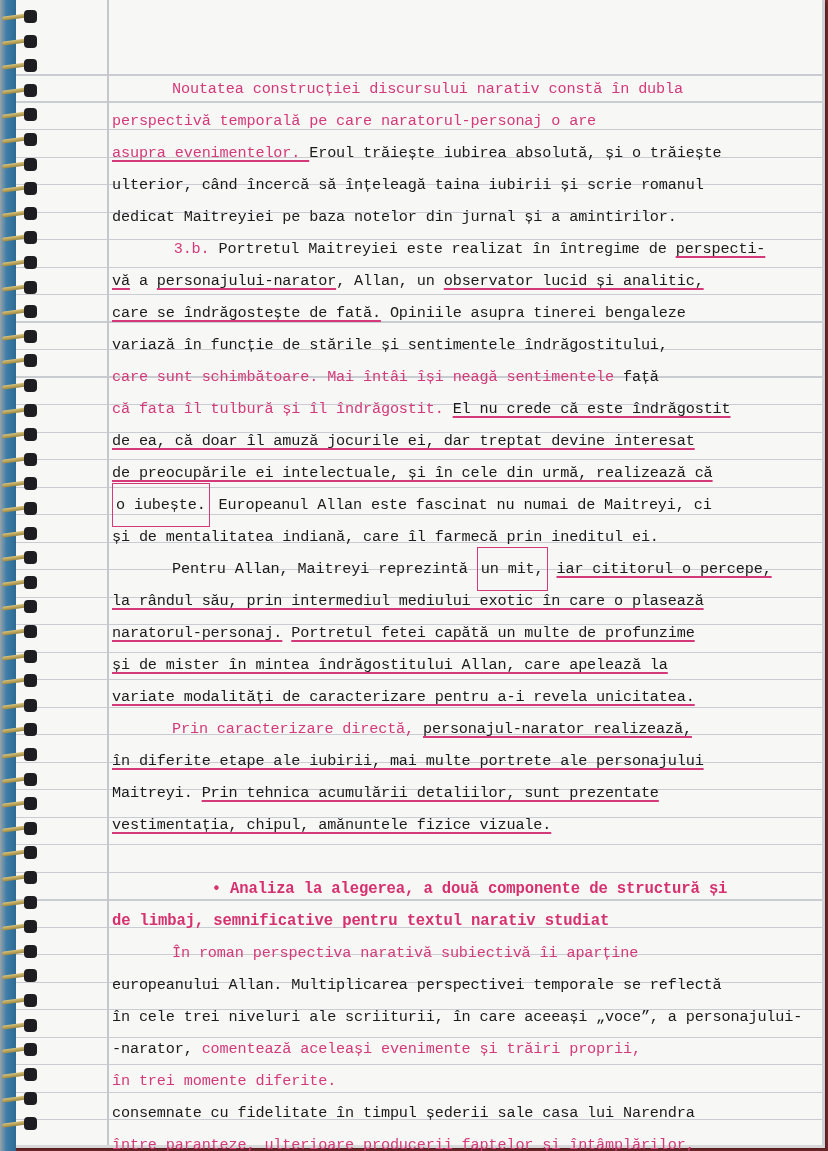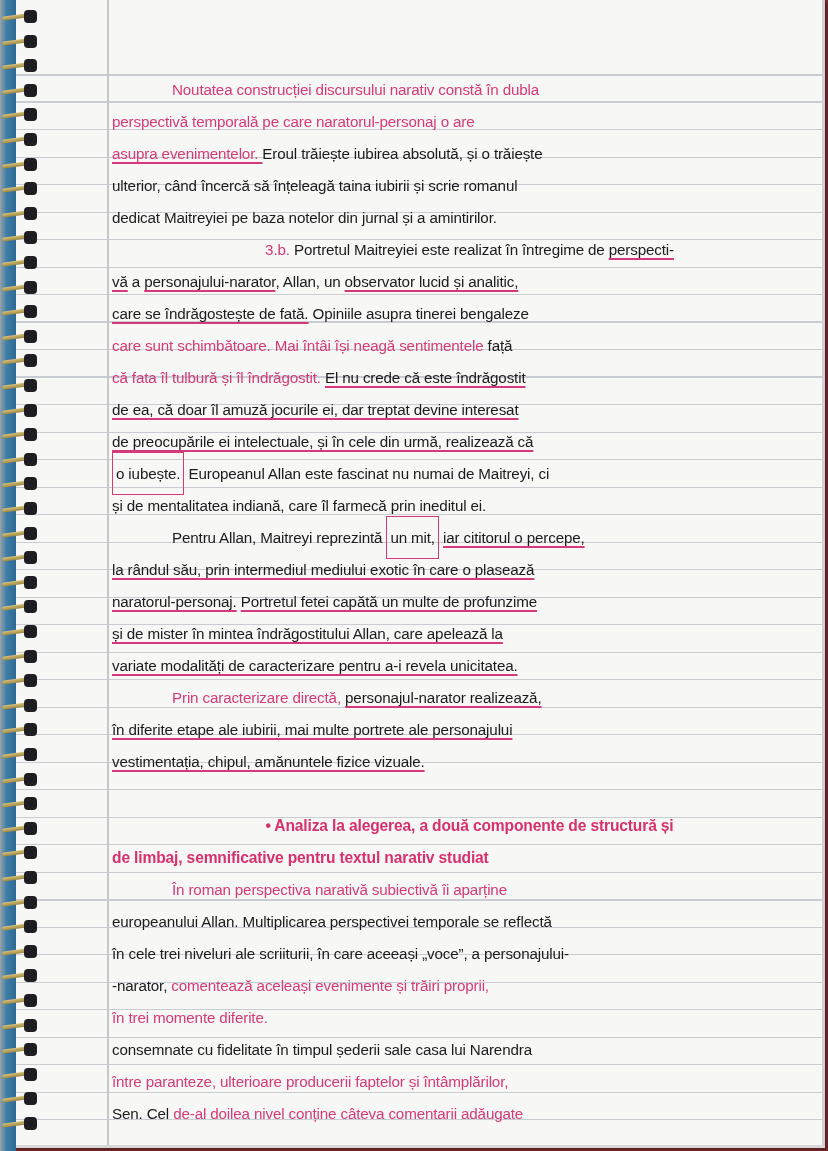--- a/index.html
+++ b/index.html
@@ -39,21 +39,21 @@
   }
   .ring .hole {
     position:absolute; left:22px; top:-2px; width:13px; height:13px;
     background:#1e1e22; border-radius:4px;
   }
   .content {
     position:absolute; left:112px; top:76px; width:705px;
   }
   .line {
     height:32px; line-height:27.4px; white-space:nowrap;
-    font-family:Liberation Sans, sans-serif;
+    font-family:Liberation Mono, monospace;
     font-size:15.2px; letter-spacing:-0.15px;
     color:#1c1a1c;
     position:relative;
   }
   .pink { color:#d43a79; }
   .heading { color:#d6306f; font-weight:bold; font-size:15.6px; }
   .ul { text-decoration:underline; text-decoration-color:#d43a79; text-decoration-thickness:1.5px; text-underline-offset:3px; }
   .circ { border:1.5px solid #d43a79; border-radius:0; padding:12px 3px; }
   .indent { padding-left:60px; }
   .indent-sm { padding-left:10px;text-align:center; }
@@ -66,33 +66,35 @@
   <div class="margin-line"></div>
   <div class="content" id="content">
       <div class="line indent"><span class="pink">Noutatea construcției discursului narativ constă în dubla</span></div>
       <div class="line"><span class="pink">perspectivă temporală pe care naratorul-personaj o are</span></div>
       <div class="line"><span class="pink ul">asupra evenimentelor. </span><span>Eroul trăiește iubirea absolută, și o trăiește</span></div>
       <div class="line"><span>ulterior, când încercă să înțeleagă taina iubirii și scrie romanul</span></div>
       <div class="line"><span>dedicat Maitreyiei pe baza notelor din jurnal și a amintirilor.</span></div>
       <div class="line indent-sm"><span class="pink">3.b. </span><span>Portretul Maitreyiei este realizat în întregime de </span><span class="ul">perspecti-</span></div>
       <div class="line"><span class="ul">vă</span><span> a </span><span class="ul">personajului-narator</span><span>, Allan, un </span><span class="ul">observator lucid și analitic,</span></div>
       <div class="line"><span class="ul">care se îndrăgostește de fată.</span><span> Opiniile asupra tinerei bengaleze</span></div>
+      <div class="line"><span>variază în funcție de stările și sentimentele îndrăgostitului,</span></div>
       <div class="line"><span class="pink">care sunt schimbătoare. Mai întâi își neagă sentimentele</span><span> față</span></div>
       <div class="line"><span class="pink">că fata îl tulbură și îl îndrăgostit.</span><span> </span><span class="ul">El nu crede că este îndrăgostit</span></div>
       <div class="line"><span class="ul">de ea, că doar îl amuză jocurile ei, dar treptat devine interesat</span></div>
       <div class="line"><span class="ul">de preocupările ei intelectuale, și în cele din urmă, realizează că</span></div>
       <div class="line"><span class="circ">o iubește.</span><span> Europeanul Allan este fascinat nu numai de Maitreyi, ci</span></div>
       <div class="line"><span>și de mentalitatea indiană, care îl farmecă prin ineditul ei.</span></div>
       <div class="line indent"><span>Pentru Allan, Maitreyi reprezintă </span><span class="circ">un mit,</span><span> </span><span class="ul">iar cititorul o percepe,</span></div>
       <div class="line"><span class="ul">la rândul său, prin intermediul mediului exotic în care o plasează</span></div>
       <div class="line"><span class="ul">naratorul-personaj.</span><span> </span><span class="ul">Portretul fetei capătă un multe de profunzime</span></div>
       <div class="line"><span class="ul">și de mister în mintea îndrăgostitului Allan, care apelează la</span></div>
       <div class="line"><span class="ul">variate modalități de caracterizare pentru a-i revela unicitatea.</span></div>
       <div class="line indent"><span class="pink">Prin caracterizare directă, </span><span class="ul">personajul-narator realizează,</span></div>
       <div class="line"><span class="ul">în diferite etape ale iubirii, mai multe portrete ale personajului</span></div>
+      <div class="line"><span>Maitreyi. </span><span class="ul">Prin tehnica acumulării detaliilor, sunt prezentate</span></div>
       <div class="line"><span class="ul">vestimentația, chipul, amănuntele fizice vizuale.</span></div>
       <div class="line"><span></span></div>
       <div class="line indent-sm"><span class="heading">• Analiza la alegerea, a două componente de structură și</span></div>
       <div class="line"><span class="heading">de limbaj, semnificative pentru textul narativ studiat</span></div>
       <div class="line indent"><span class="pink">În roman perspectiva narativă subiectivă îi aparține</span></div>
       <div class="line"><span>europeanului Allan. Multiplicarea perspectivei temporale se reflectă</span></div>
       <div class="line"><span>în cele trei niveluri ale scriiturii, în care aceeași „voce”, a personajului-</span></div>
       <div class="line"><span>-narator, </span><span class="pink">comentează aceleași evenimente și trăiri proprii,</span></div>
       <div class="line"><span class="pink">în trei momente diferite.</span></div>
       <div class="line"><span>consemnate cu fidelitate în timpul șederii sale casa lui Narendra</span></div>

